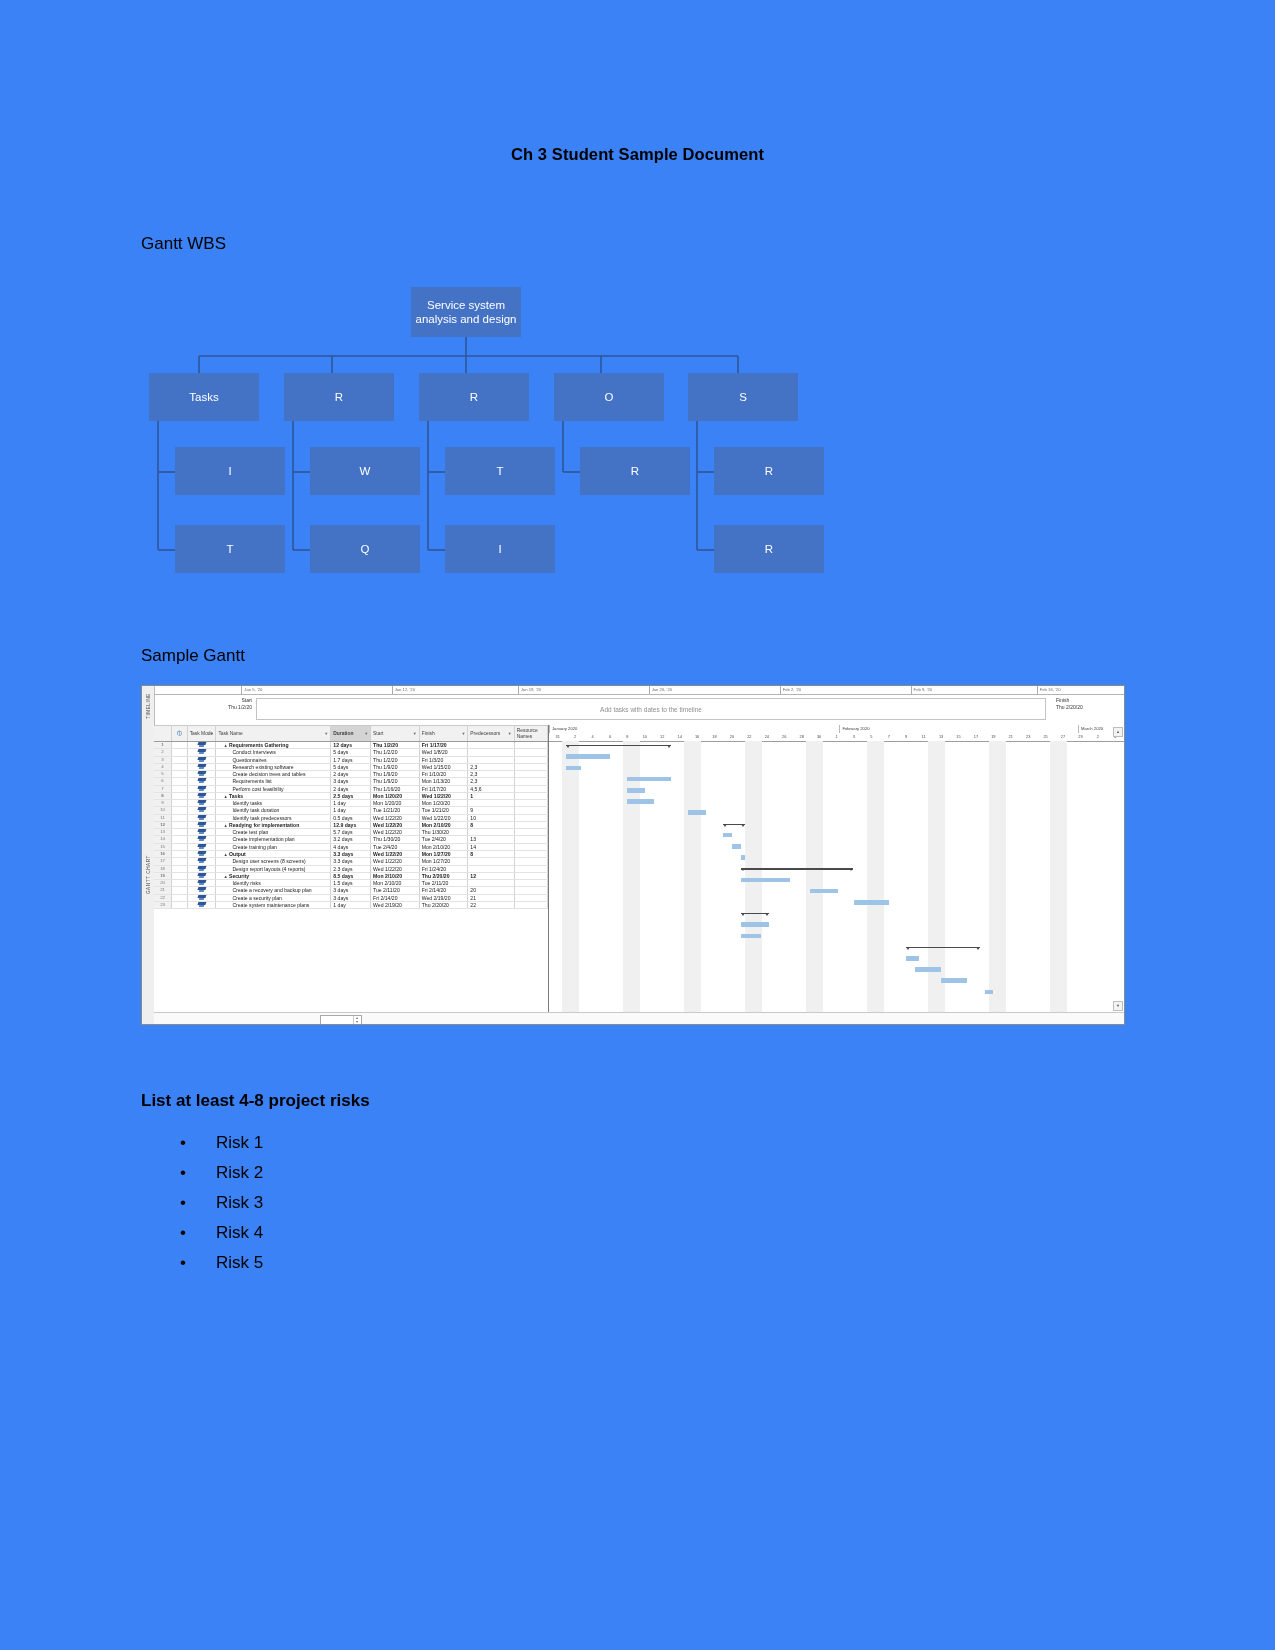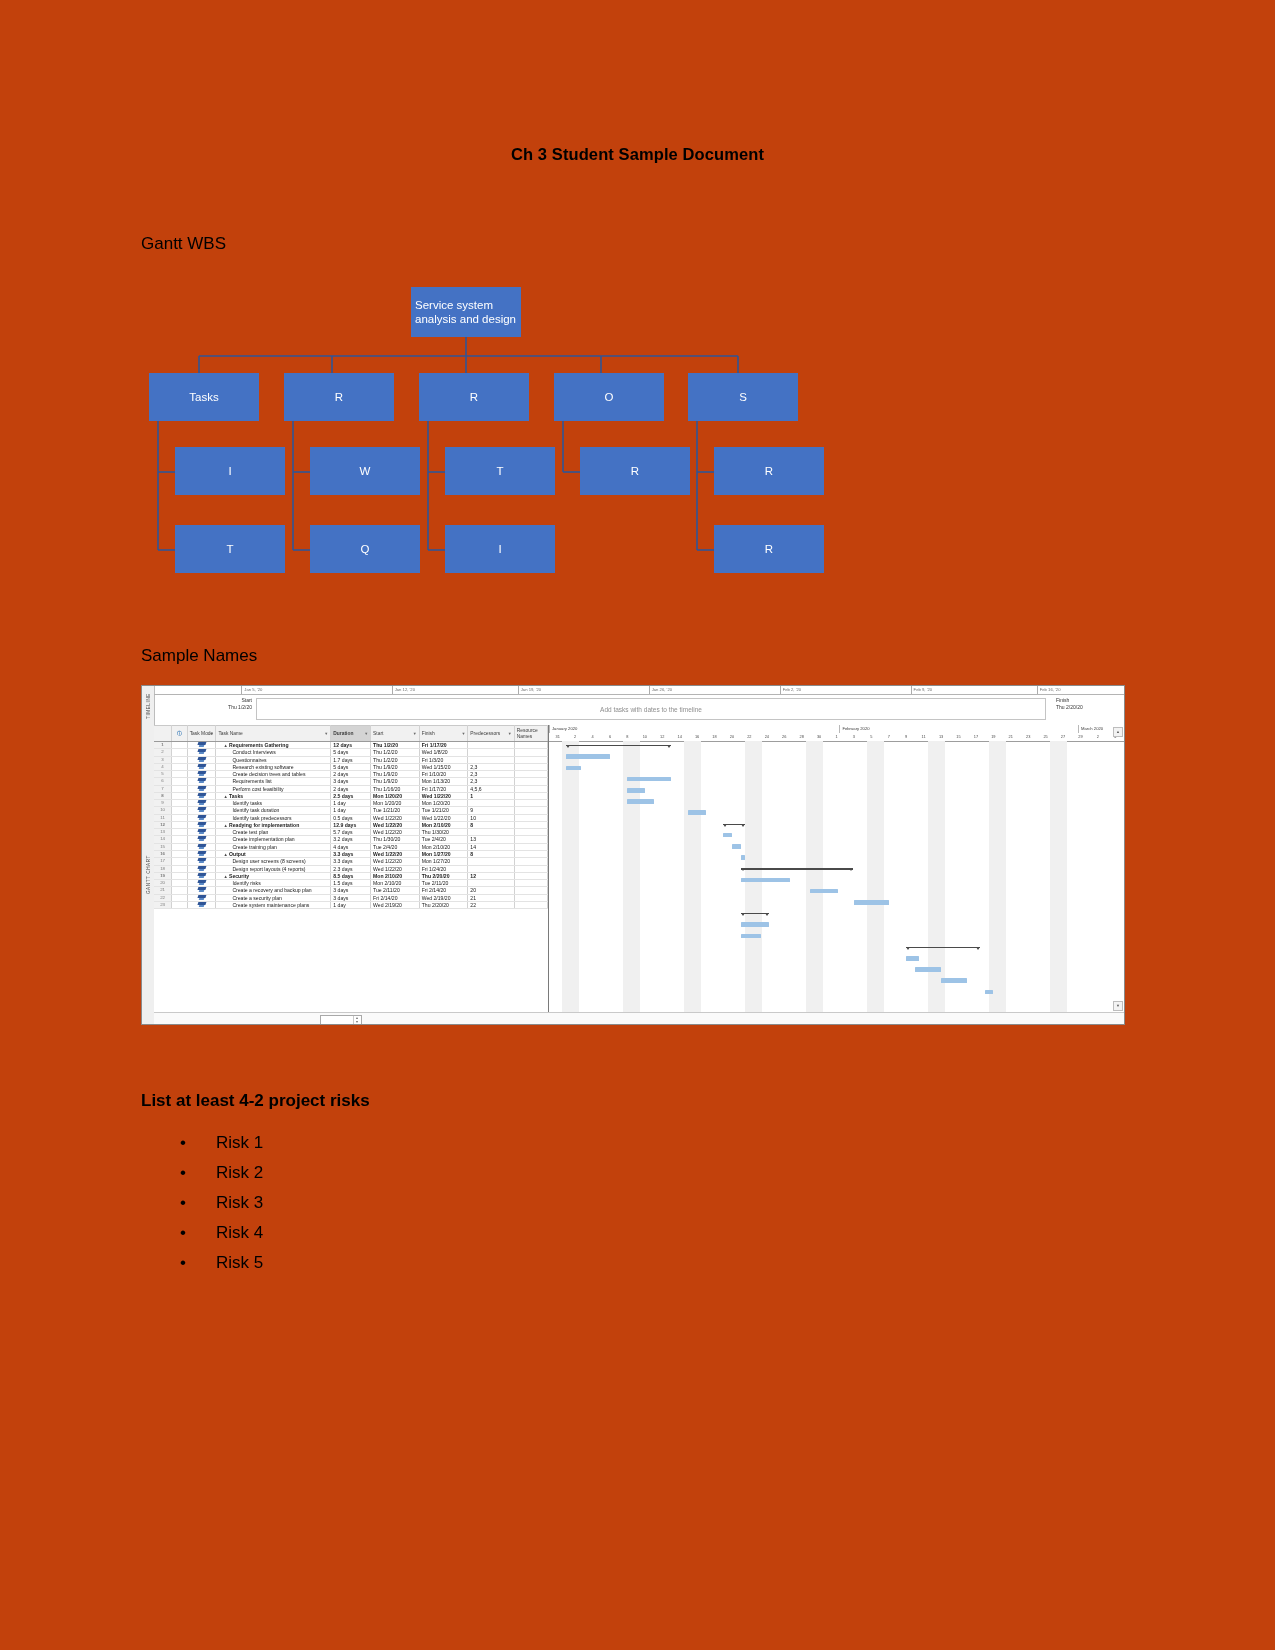--- a/index.html
+++ b/index.html
@@ -12,21 +12,21 @@
     height: 1650px;
     font-family: "Liberation Sans", sans-serif;
     color: #000000;
     position: relative;
     overflow: hidden;
   }
   .page {
     position: relative;
     width: 1275px;
     height: 1650px;
-    background: #c2410c;
+    background: #3b82f6;
   }
 
   
   .doc-title {
     position: absolute;
     top: 145px;
     left: 0;
     width: 1275px;
     text-align: center;
     font-size: 16.5px;
@@ -53,20 +53,21 @@
     height: 310px;
   }
   .wbs svg { position: absolute; left: 0; top: 0; }
   .wbs-box {
     position: absolute;
     background: #4472C4;
     color: #ffffff;
     display: flex;
     align-items: center;
     justify-content: center;
+    text-align: center;
     font-size: 11.5px;
     line-height: 1.25;
     box-sizing: border-box;
     padding: 2px 4px;
   }
   .wbs-box.root { font-size: 11.5px; }
 
   
   .gantt {
     position: absolute;
@@ -450,21 +451,21 @@
     <div class="wbs-box" style="left:304px; top:172px; width:110px; height:48px;">T</div>
     <div class="wbs-box" style="left:439px; top:172px; width:110px; height:48px;">R</div>
     <div class="wbs-box" style="left:573px; top:172px; width:110px; height:48px;">R</div>
 
     <div class="wbs-box" style="left:34px;  top:250px; width:110px; height:48px;">T</div>
     <div class="wbs-box" style="left:169px; top:250px; width:110px; height:48px;">Q</div>
     <div class="wbs-box" style="left:304px; top:250px; width:110px; height:48px;">I</div>
     <div class="wbs-box" style="left:573px; top:250px; width:110px; height:48px;">R</div>
   </div>
 
-  <div class="section-heading" id="h-gantt">Sample Names</div>
+  <div class="section-heading" id="h-gantt">Sample Gantt</div>
 
   <div class="gantt">
 
     <div class="timeline-strip">
       <div class="vert-label">
         <span>TIMELINE</span>
       </div>
       <div class="tl-ticks" id="tl-ticks">
           <div class="tl-tick" style="left: 9%;">Jan 5, '20</div>
           <div class="tl-tick" style="left: 24.5%;">Jan 12, '20</div>
@@ -855,21 +856,21 @@
     <div class="vscroll-up">▲</div>
     <div class="vscroll-dn">▼</div>
 
     <div class="gantt-footer">
       <div class="hscroll">
         <div class="grip">▴<br>▾</div>
       </div>
     </div>
   </div>
 
-  <div class="section-heading bold" id="h-risks">List at least 4-2 project risks</div>
+  <div class="section-heading bold" id="h-risks">List at least 4-8 project risks</div>
 
   <ul class="risk-list" id="risk-list">
       <li><span class="bullet">•</span>Risk 1</li>
       <li><span class="bullet">•</span>Risk 2</li>
       <li><span class="bullet">•</span>Risk 3</li>
       <li><span class="bullet">•</span>Risk 4</li>
       <li><span class="bullet">•</span>Risk 5</li>
     </ul>
 
 </div>

